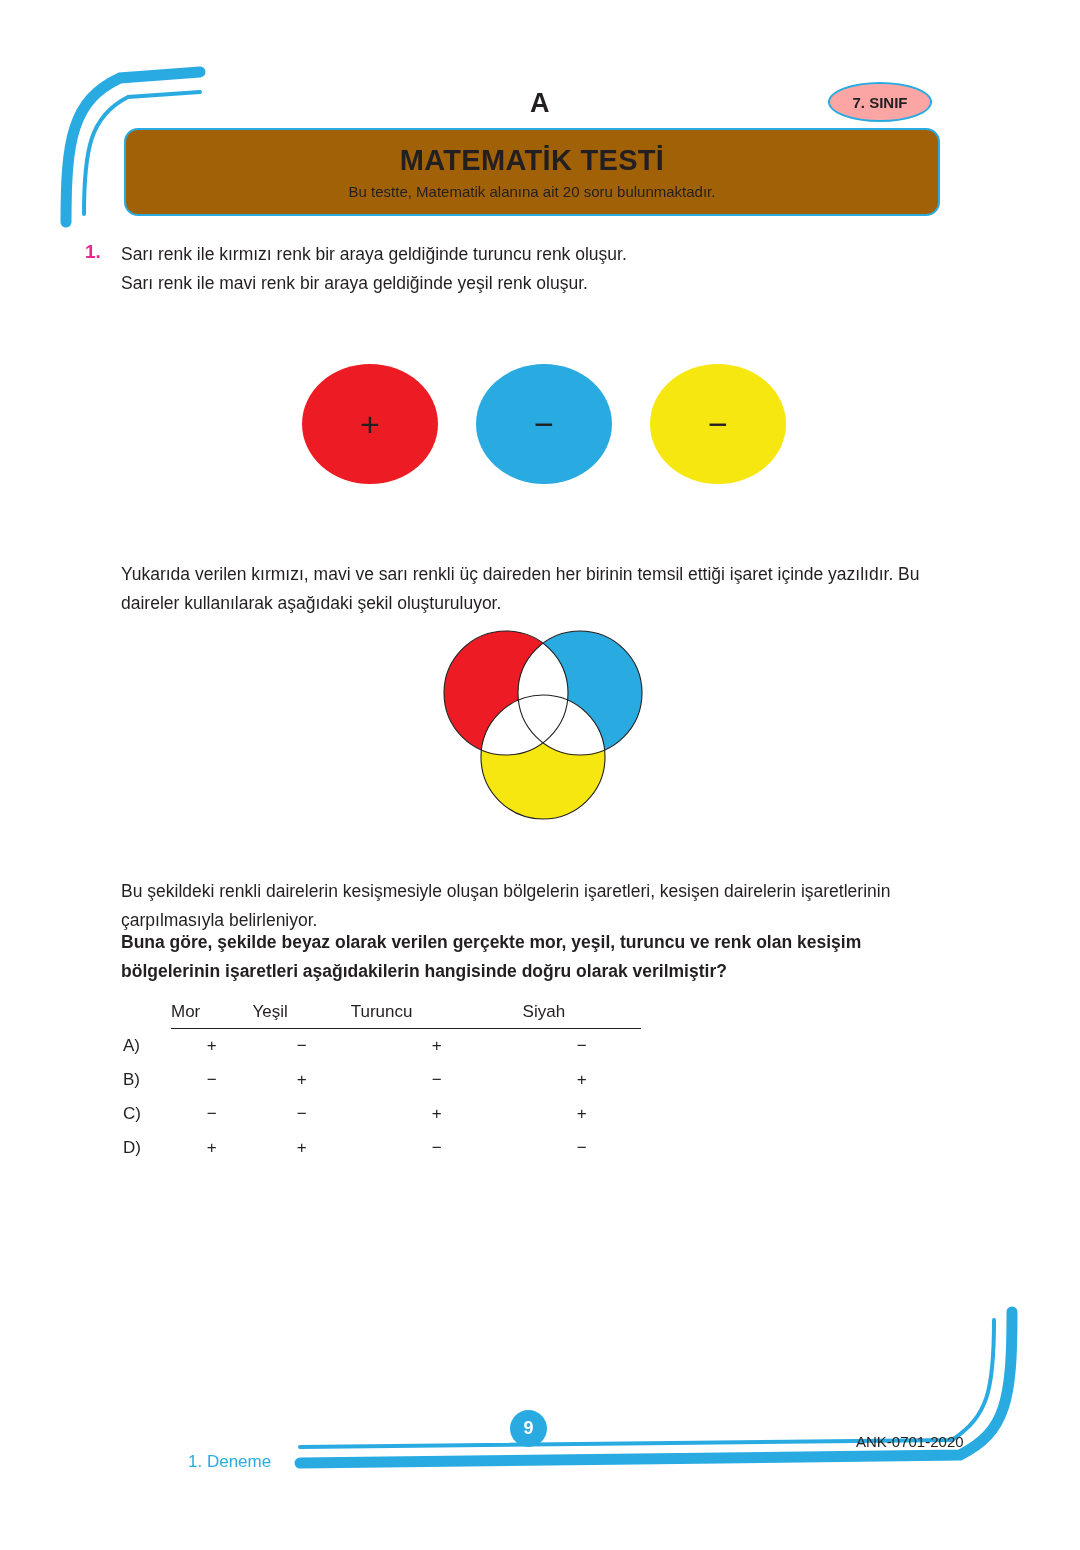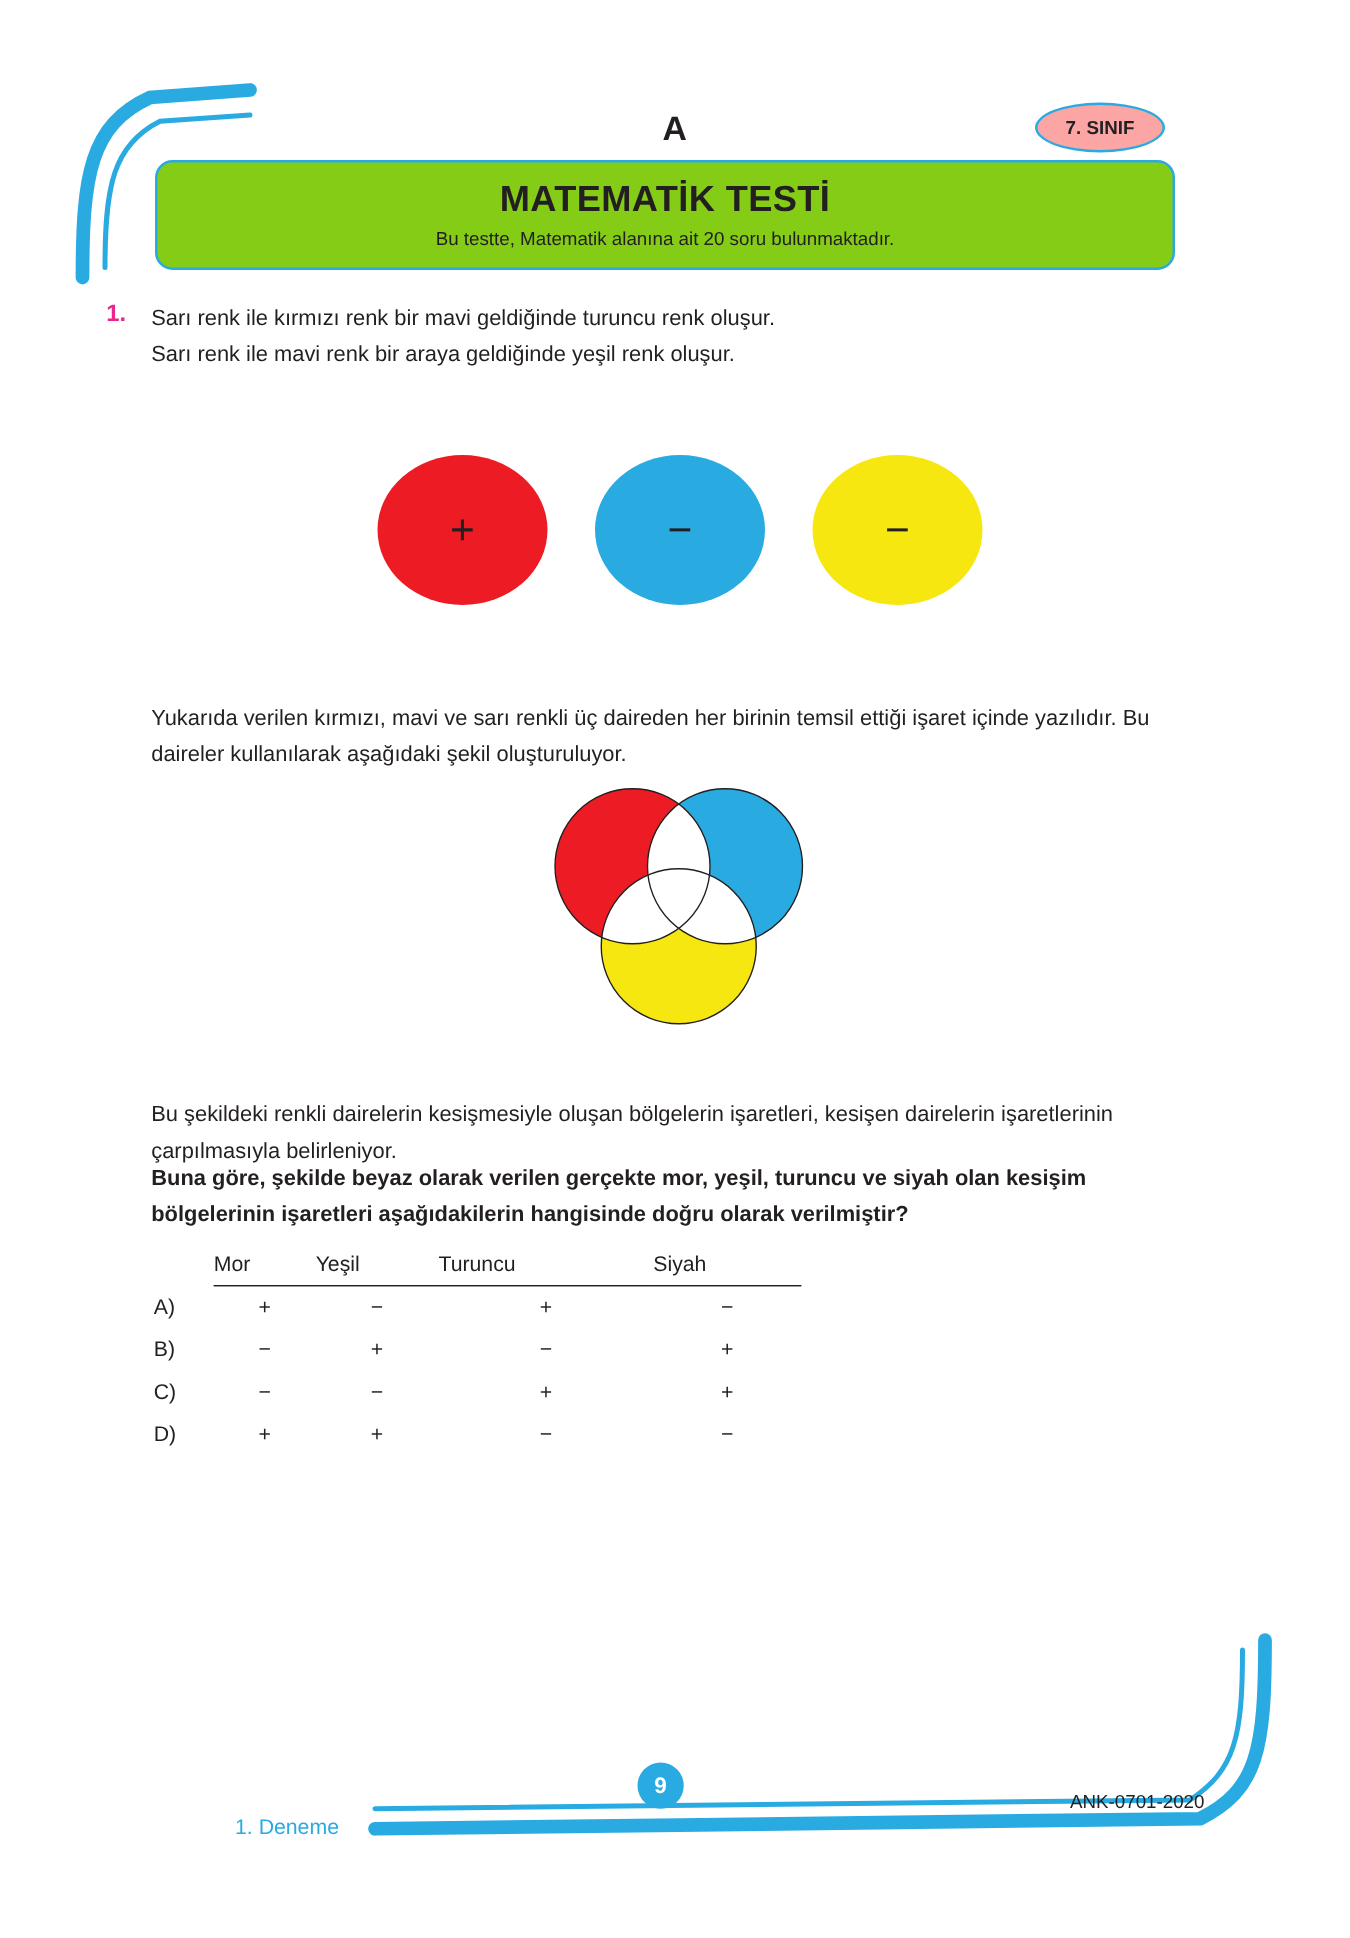--- a/index.html
+++ b/index.html
@@ -57,21 +57,21 @@
   }
 
   .test-box {
     position: absolute;
     left: 124px;
     top: 128px;
     width: 812px;
     height: 84px;
     border: 2px solid #29abe2;
     border-radius: 14px;
-    background: #84cc16;
+    background: #a16207;
     display: flex;
     flex-direction: column;
     align-items: center;
     justify-content: center;
   }
   .test-title {
     font-size: 29px;
     font-weight: bold;
     letter-spacing: 0.3px;
     margin-bottom: 6px;
@@ -227,21 +227,21 @@
 <div class="grade-badge">7. SINIF</div>
 
 <div class="test-box">
   <div class="test-title">MATEMATİK TESTİ</div>
   <div class="test-sub">Bu testte, Matematik alanına ait 20 soru bulunmaktadır.</div>
 </div>
 
 <div class="q-number">1.</div>
 
 <div class="q-stem">
-  <div>Sarı renk ile kırmızı renk bir mavi geldiğinde turuncu renk oluşur.</div>
+  <div>Sarı renk ile kırmızı renk bir araya geldiğinde turuncu renk oluşur.</div>
   <div>Sarı renk ile mavi renk bir araya geldiğinde yeşil renk oluşur.</div>
 </div>
 
 <div class="sign-row">
   <div class="sign-circle red">+</div>
   <div class="sign-circle blue">−</div>
   <div class="sign-circle yellow">−</div>
 </div>
 
 <div class="para p1">Yukarıda verilen kırmızı, mavi ve sarı renkli üç daireden her birinin temsil ettiği işaret içinde yazılıdır. Bu daireler kullanılarak aşağıdaki şekil oluşturuluyor.</div>
@@ -272,21 +272,21 @@
   <g clip-path="url(#clipBlue)">
     <circle cx="113" cy="132" r="62" fill="#ffffff"></circle>
   </g>
 
   <circle cx="76" cy="68" r="62" fill="none" stroke="#231f20" stroke-width="1.1"></circle>
   <circle cx="150" cy="68" r="62" fill="none" stroke="#231f20" stroke-width="1.1"></circle>
   <circle cx="113" cy="132" r="62" fill="none" stroke="#231f20" stroke-width="1.1"></circle>
 </svg>
 
 <div class="para p2">Bu şekildeki renkli dairelerin kesişmesiyle oluşan bölgelerin işaretleri, kesişen dairelerin işaretlerinin çarpılmasıyla belirleniyor.</div>
-<div class="para bold">Buna göre, şekilde beyaz olarak verilen gerçekte mor, yeşil, turuncu ve siyah olan kesişim bölgelerinin işaretleri aşağıdakilerin hangisinde doğru olarak verilmiştir?</div>
+<div class="para bold">Buna göre, şekilde beyaz olarak verilen gerçekte mor, yeşil, turuncu ve renk olan kesişim bölgelerinin işaretleri aşağıdakilerin hangisinde doğru olarak verilmiştir?</div>
 
 <table class="opt-table">
   <thead>
     <tr>
       <th class="blank"></th>
       <th>Mor</th>
       <th>Yeşil</th>
       <th>Turuncu</th>
       <th>Siyah</th>
     </tr>

